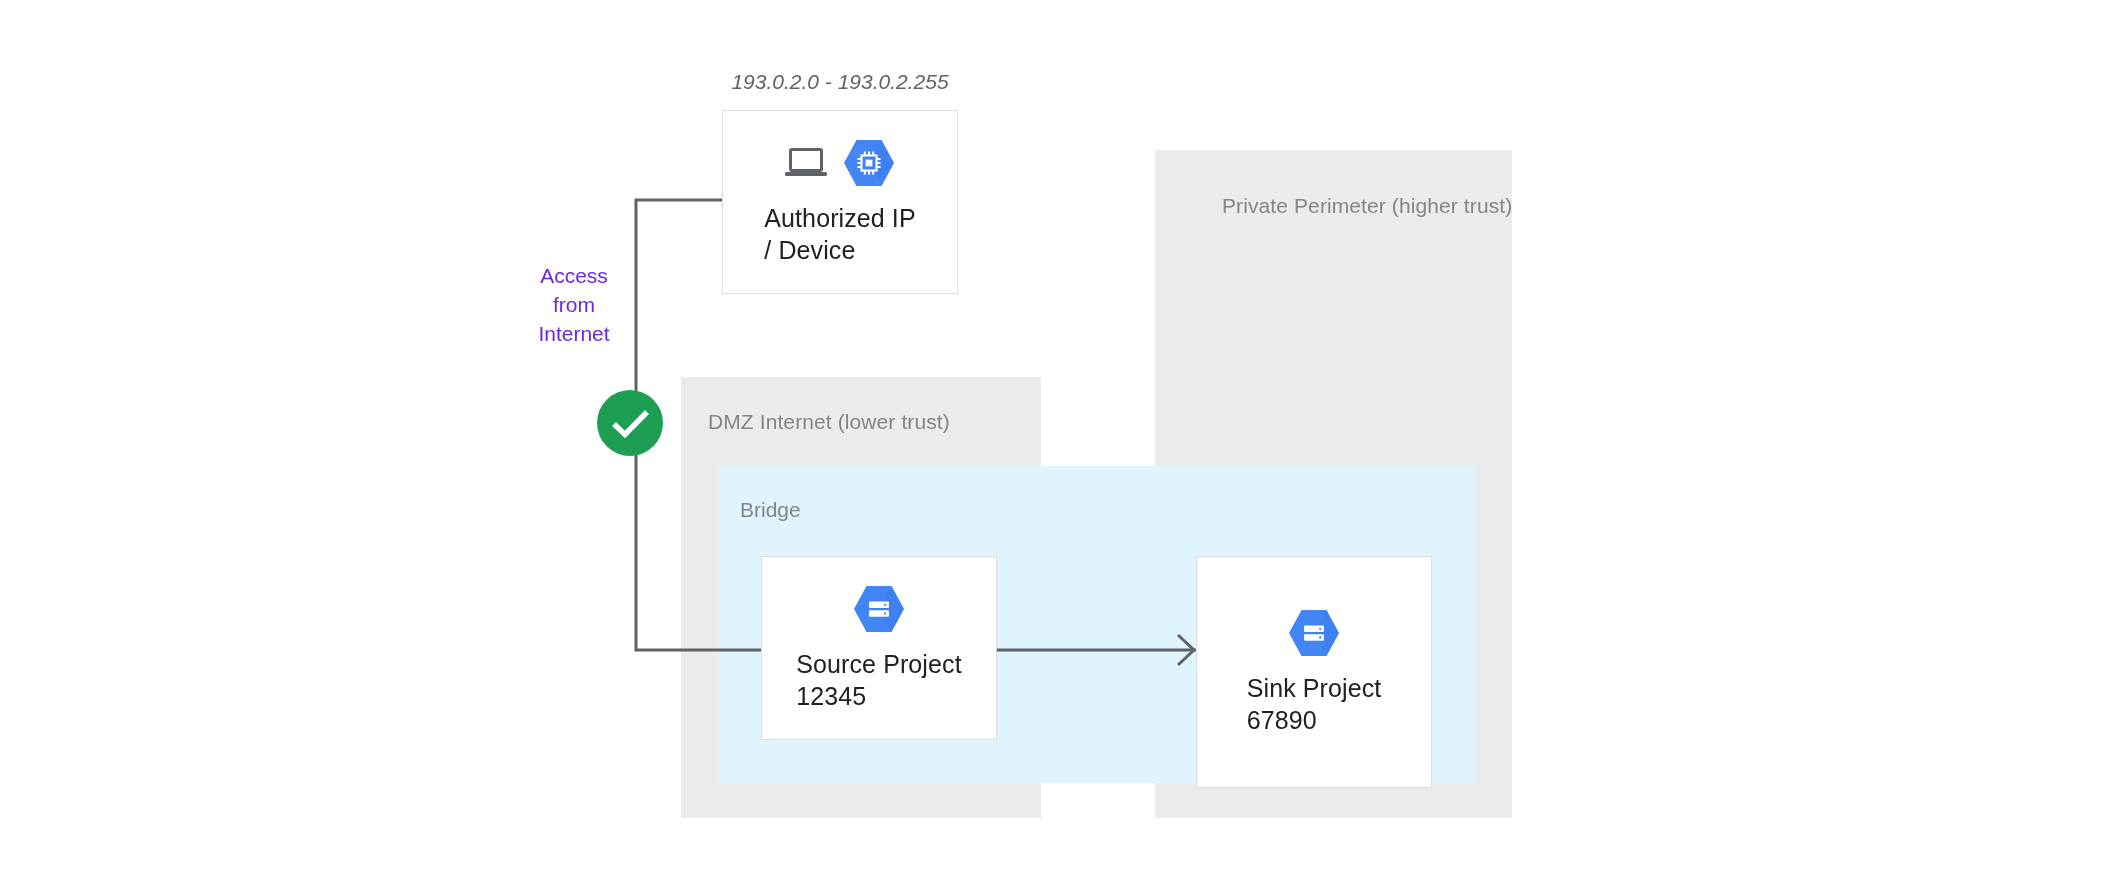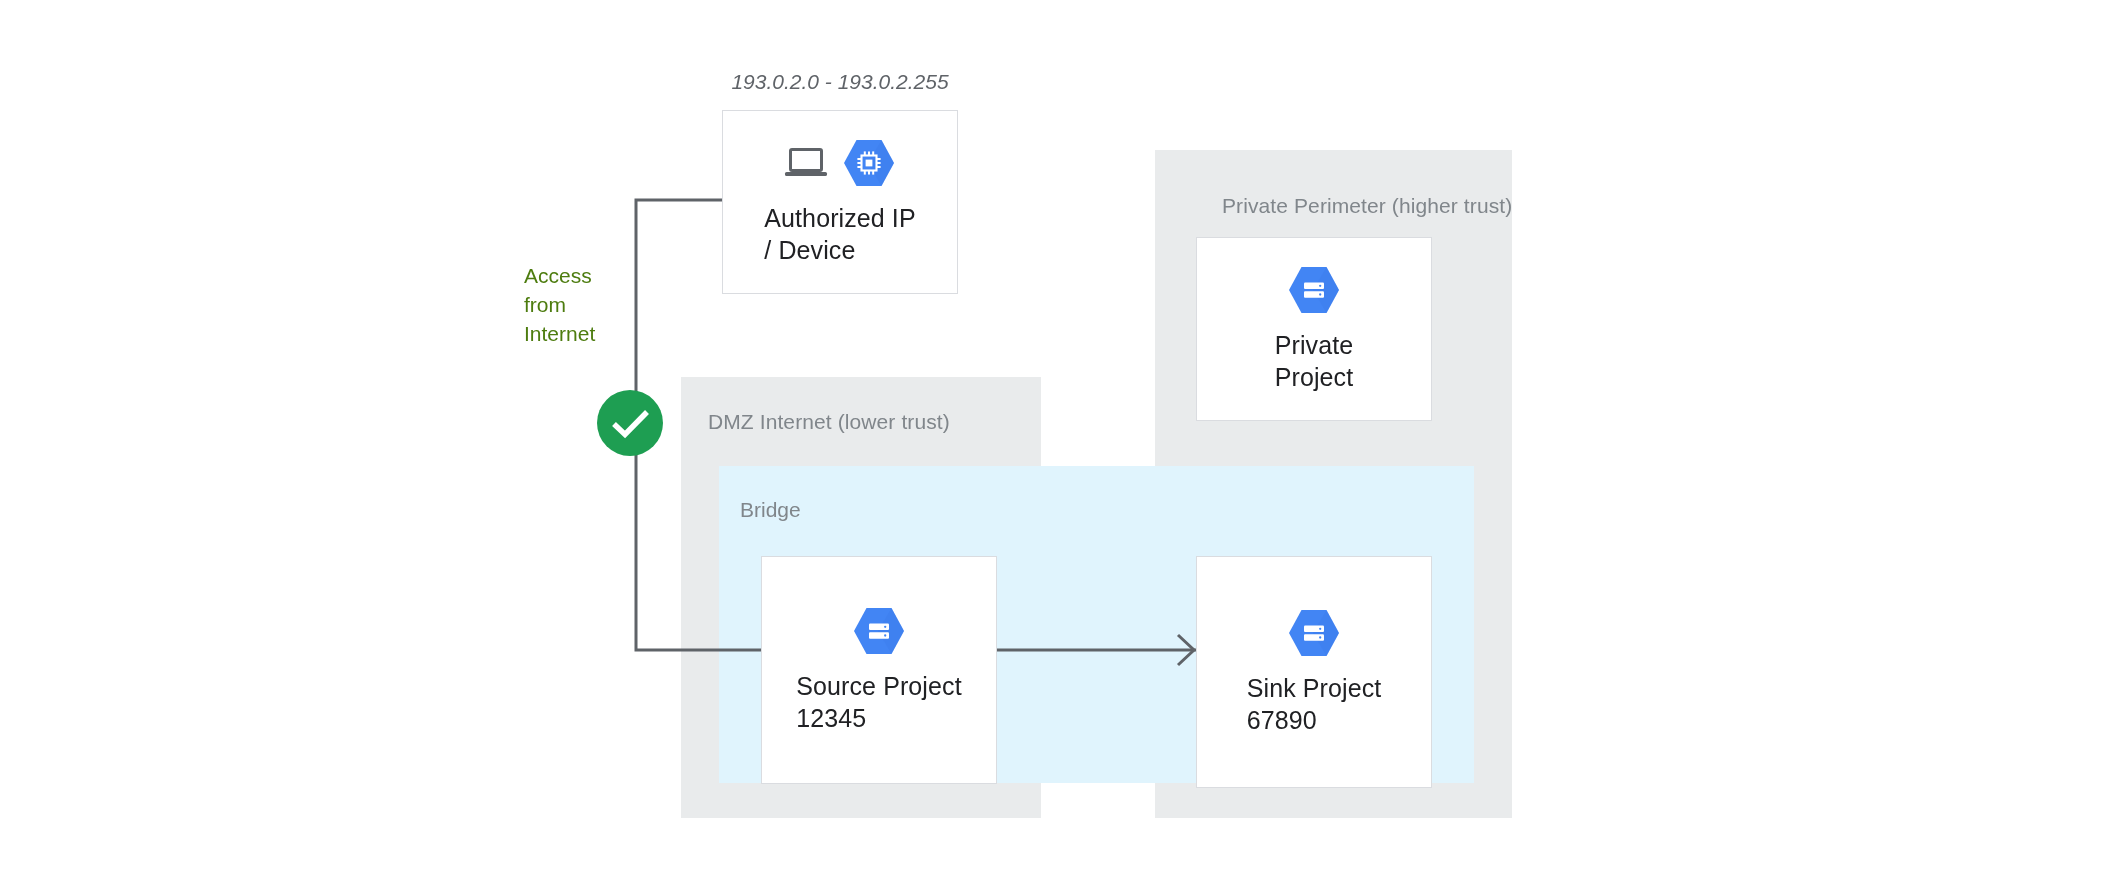--- a/index.html
+++ b/index.html
@@ -81,21 +81,21 @@
   .node-label {
     font-size: 25px;
     line-height: 1.28;
     color: #202124;
     white-space: pre-line;
     letter-spacing: 0.1px;
   }
 
   #authorized-device-card { left: 722px;  top: 110px; width: 236px; height: 184px; }
   #private-project-card   { left: 1196px; top: 237px; width: 236px; height: 184px; }
-  #source-project-card    { left: 761px;  top: 556px; width: 236px; height: 228px; }
+  #source-project-card    { left: 761px;  top: 556px; width: 236px; height: 184px; }
   #sink-project-card      { left: 1196px; top: 556px; width: 236px; height: 232px; }
 
   
   #ip-range-label {
     position: absolute;
     left: 722px;
     top: 70px;
     width: 236px;
     text-align: center;
     font-size: 21px;
@@ -103,24 +103,24 @@
     white-space: nowrap;
     font-style: italic;
   }
 
   
   #access-label {
     position: absolute;
     left: 524px;
     top: 262px;
     width: 100px;
-    text-align: left;
+    text-align: center;
     font-size: 21px;
     line-height: 1.37;
-    color: #4d7c0f;
+    color: #6d28d9;
     white-space: pre-line;
   }
 
   
   .connector-layer {
     position: absolute;
     left: 0;
     top: 0;
     width: 2112px;
     height: 882px;
@@ -191,34 +191,20 @@
           <line x1="34.7" y1="21.0" x2="38.6" y2="21.0"></line>
           <line x1="34.7" y1="25.0" x2="38.6" y2="25.0"></line>
           <line x1="34.7" y1="29.0" x2="38.6" y2="29.0"></line>
         </g>
       </svg>
     </div>
     <div class="node-label">Authorized IP
 / Device</div>
   </div>
 
-  <div class="node-card" id="private-project-card">
-    <div class="node-icons">
-      <svg width="54" height="50" viewBox="0 0 54 50">
-        <polygon points="14.5,2 39.5,2 52,25 39.5,48 14.5,48 2,25" fill="#4285f4"></polygon>
-        <polygon points="39.5,2 52,25 39.5,48 26,25" fill="#3b78e7" opacity="0.28"></polygon>
-        <rect x="17" y="17.5" width="20" height="6.6" rx="1.1" fill="#ffffff"></rect>
-        <rect x="17" y="26.2" width="20" height="6.6" rx="1.1" fill="#ffffff"></rect>
-        <circle cx="33.2" cy="20.8" r="1.15" fill="#4285f4"></circle>
-        <circle cx="33.2" cy="29.5" r="1.15" fill="#4285f4"></circle>
-      </svg>
-    </div>
-    <div class="node-label">Private
-Project</div>
-  </div>
 
   <div class="node-card" id="source-project-card">
     <div class="node-icons">
       <svg width="54" height="50" viewBox="0 0 54 50">
         <polygon points="14.5,2 39.5,2 52,25 39.5,48 14.5,48 2,25" fill="#4285f4"></polygon>
         <polygon points="39.5,2 52,25 39.5,48 26,25" fill="#3b78e7" opacity="0.28"></polygon>
         <rect x="17" y="17.5" width="20" height="6.6" rx="1.1" fill="#ffffff"></rect>
         <rect x="17" y="26.2" width="20" height="6.6" rx="1.1" fill="#ffffff"></rect>
         <circle cx="33.2" cy="20.8" r="1.15" fill="#4285f4"></circle>
         <circle cx="33.2" cy="29.5" r="1.15" fill="#4285f4"></circle>

